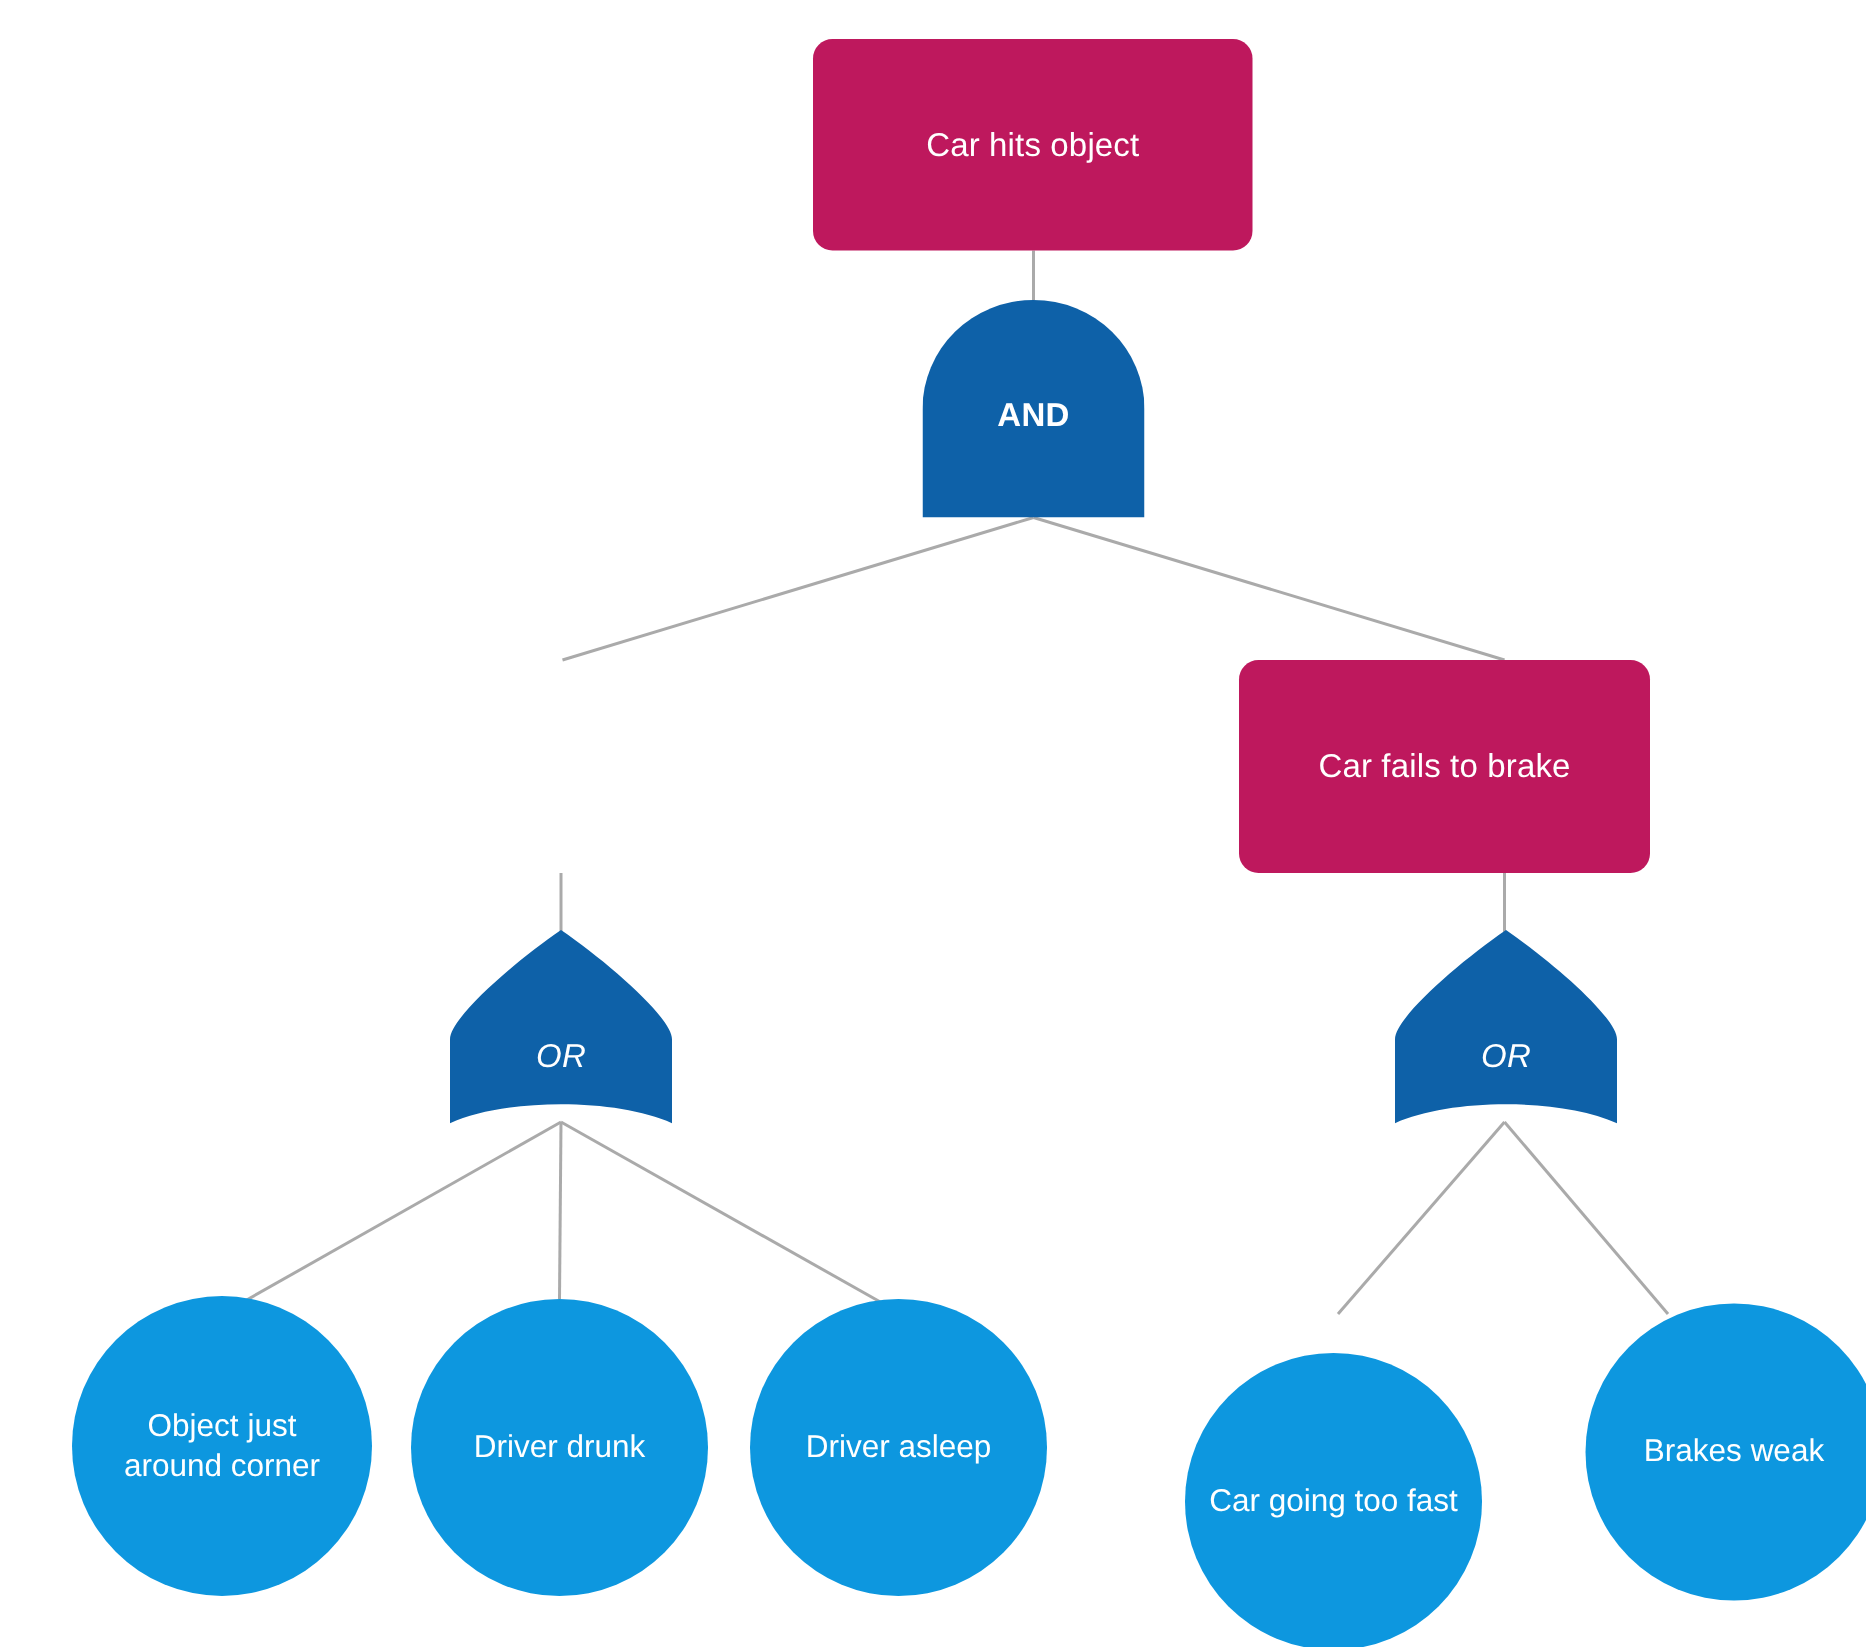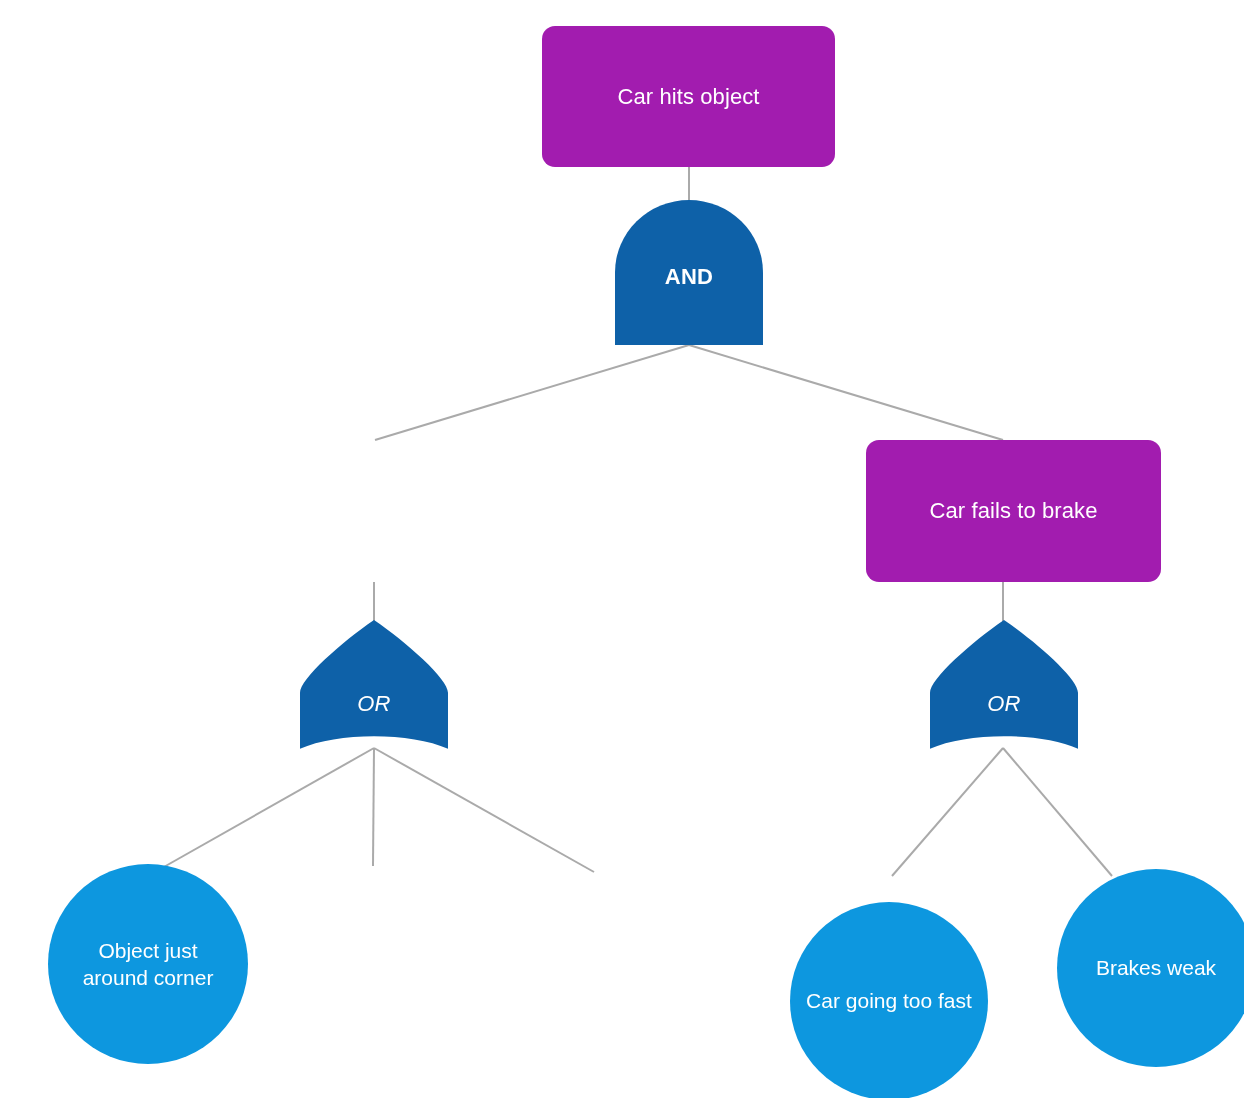--- a/index.html
+++ b/index.html
@@ -29,21 +29,21 @@
   .node {
     position: absolute;
     box-sizing: border-box;
     display: flex;
     align-items: center;
     justify-content: center;
     text-align: center;
     color: #ffffff;
   }
   .event-box {
-    background: #a21caf;
+    background: #be185d;
     border-radius: 13px;
     font-size: 22px;
     line-height: 1.32;
     padding: 6px 18px;
     letter-spacing: 0.1px;
   }
   .gate {
     background: transparent;
     font-size: 22px;
     letter-spacing: 0.2px;
@@ -106,21 +106,21 @@
   </div>
 
   <div class="node gate gate-and" style="left: 615px; top: 200px; width: 148px; height: 145px; font-weight: bold;">
     <svg class="gate-shape" viewBox="0 0 100 100" preserveAspectRatio="none">
       <path d="M 0,100 L 0,50 A 50,50 0 0 1 100,50 L 100,100 Z" fill="#0E61A8"></path>
     </svg>
     <span class="gate-label">AND</span>
   </div>
 
 
-  <div class="node event-box" style="left: 866px; top: 440px; width: 295px; height: 142px;">
+  <div class="node event-box" style="left: 826px; top: 440px; width: 274px; height: 142px;">
     <span>Car fails to brake</span>
   </div>
 
   <div class="node gate gate-or" style="left: 300px; top: 620px; width: 148px; height: 140px;">
     <svg class="gate-shape" viewBox="0 0 100 100" preserveAspectRatio="none">
       <path d="M 50,0 C 72,16 100,42 100,52 L 100,92 C 75,80 25,80 0,92 L 0,52 C 0,42 28,16 50,0 Z" fill="#0E61A8"></path>
     </svg>
     <span class="gate-label">OR</span>
   </div>
 
@@ -128,21 +128,27 @@
     <svg class="gate-shape" viewBox="0 0 100 100" preserveAspectRatio="none">
       <path d="M 50,0 C 72,16 100,42 100,52 L 100,92 C 75,80 25,80 0,92 L 0,52 C 0,42 28,16 50,0 Z" fill="#0E61A8"></path>
     </svg>
     <span class="gate-label">OR</span>
   </div>
 
   <div class="node basic-circle" style="left: 48px; top: 864px; width: 200px; height: 200px;">
     <span>Object just around corner</span>
   </div>
 
+  <div class="node basic-circle" style="left: 274px; top: 866px; width: 198px; height: 198px;">
+    <span>Driver drunk</span>
+  </div>
 
+  <div class="node basic-circle" style="left: 500px; top: 866px; width: 198px; height: 198px;">
+    <span>Driver asleep</span>
+  </div>
 
   <div class="node basic-circle" style="left: 790px; top: 902px; width: 198px; height: 198px;">
     <span>Car going too fast</span>
   </div>
 
   <div class="node basic-circle" style="left: 1057px; top: 869px; width: 198px; height: 198px;">
     <span>Brakes weak</span>
   </div>
 
 </div>

